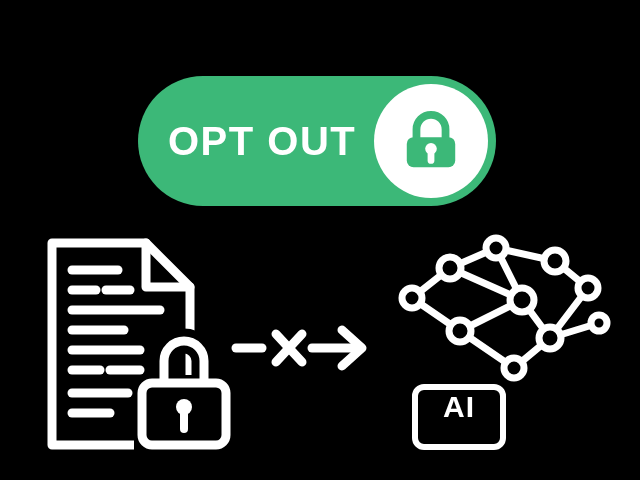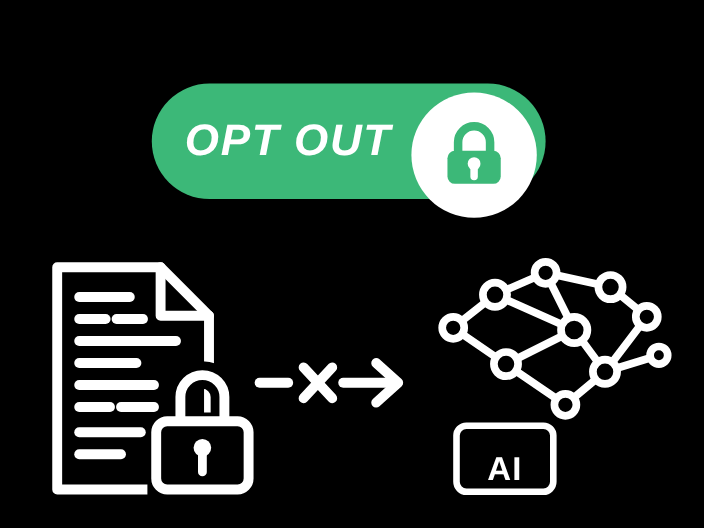--- a/index.html
+++ b/index.html
@@ -11,24 +11,23 @@
     height: 480px;
     background: var(--background);
     overflow: hidden;
     font-family: "Liberation Sans", sans-serif;
   }
 
   
   .pill {
     position: absolute;
     left: 138px; top: 76px;
-    width: 358px; height: 105px;
+    width: 358px; height: 130px;
     border-radius: 65px;
     background: var(--green);
-    font-style: italic;
   }
   .pill-label {
     position: absolute;
     left: 30px; top: 0; height: 100%;
     display: flex; align-items: center;
     color: var(--white);
     font-size: 40px; font-weight: 700; letter-spacing: 1.5px;
     white-space: nowrap;
   }
   .pill-circle {
@@ -59,21 +58,21 @@
   .doc-svg   { position: absolute; left: 40px;  top: 233px; }
   .arrow-svg { position: absolute; left: 230px; top: 320px; }
   .net-svg   { position: absolute; left: 392px; top: 228px; }
 
   .ai-badge {
     position: absolute;
     left: 412px; top: 384px;
     width: 82px; height: 54px;
     border: 6px solid var(--white);
     border-radius: 12px;
-    display: flex; align-items: flex-end; justify-content: center;
+    display: flex; align-items: flex-start; justify-content: center;
     color: var(--white);
     font-size: 30px; font-weight: 700; letter-spacing: 1px;
   }
 </style>
 </head>
 <body>
 
 <div id="canvas">
 
   <div class="pill">

